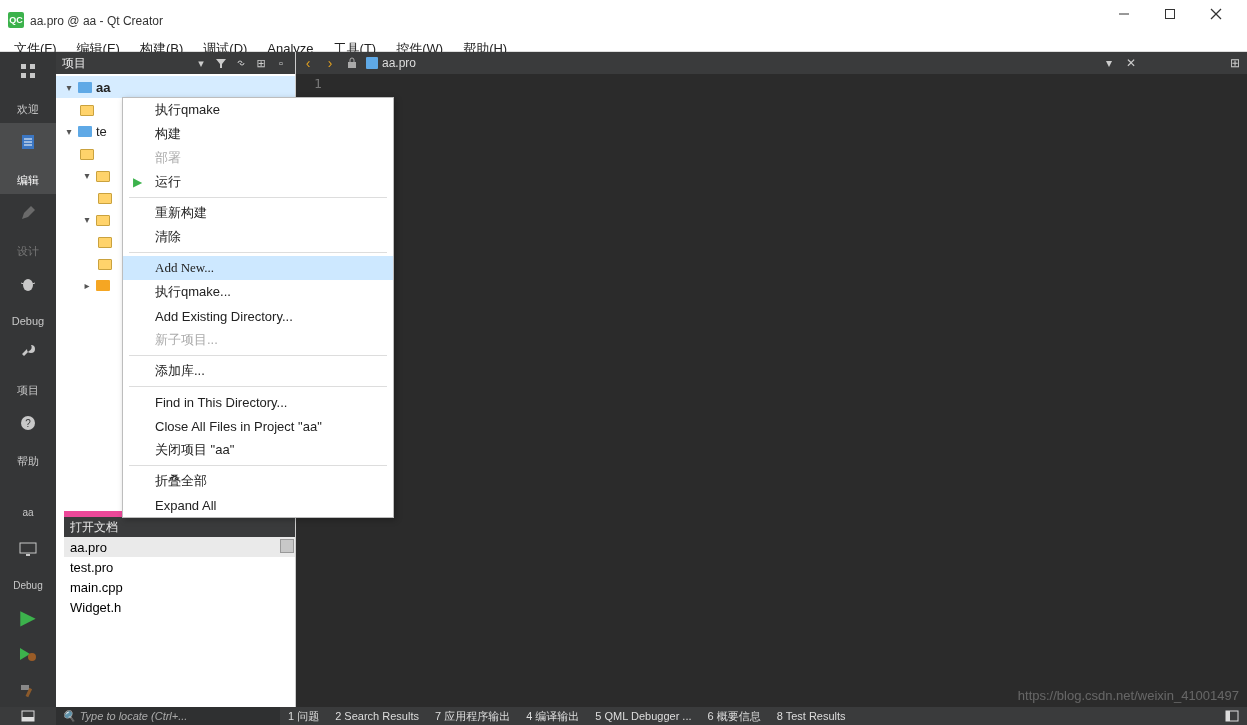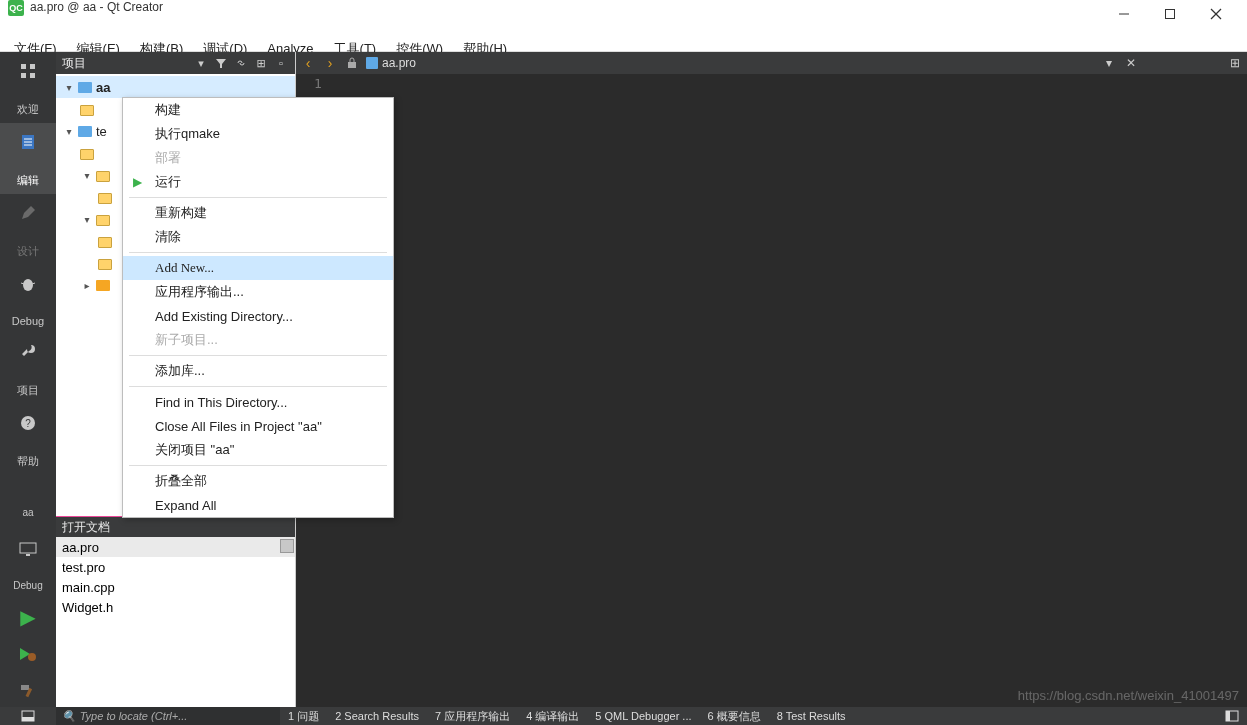--- a/index.html
+++ b/index.html
@@ -1,17 +1,17 @@
 <!DOCTYPE html>
 <html><head>
 <meta charset="utf-8">
 <style>
 * { margin: 0; padding: 0; box-sizing: border-box; font-family: "Microsoft YaHei", Arial, sans-serif; }
 body { width: 1247px; height: 725px; overflow: hidden; background: #fff; font-size: 13px; }
-.title-bar { height: 28px; display: flex; align-items: flex-start; padding: 0 8px; background: #fff; }
+.title-bar { height: 28px; display: flex; align-items: flex-end; padding: 0 8px; background: #fff; }
 .qc-logo { width: 16px; height: 16px; background: #3cb24c; color: #fff; font-size: 9px; font-weight: bold; display: flex; align-items: center; justify-content: center; margin-right: 6px; border-radius: 2px; }
 .title-text { font-size: 12px; color: #333; }
 .win-controls { margin-left: auto; display: flex; }
 .win-btn { width: 46px; height: 28px; display: flex; align-items: center; justify-content: center; color: #333; }
 .menu-bar { height: 24px; display: flex; align-items: center; padding: 0 4px; background: #fff; border-bottom: 1px solid #ddd; }
 .menu-item { padding: 2px 10px; font-size: 13px; color: #222; cursor: default; margin-top: 18px; }
 .main-row { display: flex; height: calc(725px - 28px - 24px - 18px); }
 .left-rail { width: 56px; background: #353637; display: flex; flex-direction: column; align-items: center; }
 .rail-item { width: 56px; padding: 8px 0 6px; display: flex; flex-direction: column; align-items: center; color: #c8c8c8; font-size: 11px; gap: 20px; }
 .rail-item.active { background: #4b4c4d; color: #fff; }
@@ -24,21 +24,21 @@
 .ph-ic { width: 16px; height: 16px; display: flex; align-items: center; justify-content: center; color: #ccc; font-size: 11px; }
 .tree { flex: 1; overflow: hidden; background: #fff; font-size: 13px; padding-top: 2px; }
 .tree-row { display: flex; align-items: center; height: 22px; padding-left: 6px; gap: 2px; }
 .tree-row.sel { background: #d6ecff; }
 .tree-chev { width: 14px; text-align: center; color: #555; font-size: 10px; }
 .tree-icon { width: 16px; height: 14px; display: inline-block; }
 .tree-label { padding-left: 2px; color: #222; }
 .fi-folder { background: #ffd36b; border: 1px solid #caa23e; border-radius: 1px; width: 14px; height: 11px; position: relative; top: 1px; }
 .fi-blue { background: #5fa9e6; width: 14px; height: 11px; border-radius: 1px; }
 .fi-orange { background: #f5a623; width: 14px; height: 11px; border-radius: 1px; }
-.open-docs { border-top: 1px solid #ec4899; }
+.open-docs { border-top: 6px solid #ec4899; margin-left: 8px; }
 .open-header { height: 20px; background: #3a3b3c; color: #e8e8e8; display: flex; align-items: center; padding: 0 6px; font-size: 12px; }
 .open-list { background: #fff; font-size: 13px; position: relative; }
 .open-list .scroll-thumb { position: absolute; right: 1px; top: 2px; width: 14px; height: 14px; background: #c8c8c8; border: 1px solid #999; }
 .open-row { height: 20px; display: flex; align-items: center; padding: 0 6px; }
 .open-row.sel { background: #eaeaea; }
 .editor-area { flex: 1; background: #2b2b2b; display: flex; flex-direction: column; position: relative; }
 .editor-tabbar { height: 22px; background: #3a3b3c; display: flex; align-items: center; padding: 0 4px; gap: 6px; font-size: 12px; color: #ccc; }
 .et-ic { width: 16px; height: 16px; display: flex; align-items: center; justify-content: center; }
 .et-nav { color: #e0a020; font-size: 14px; }
 .et-file { display: flex; align-items: center; gap: 4px; font-family: "Consolas", monospace; color: #ddd; }
@@ -281,33 +281,33 @@
       <span class="et-ic">⊞</span>
     </div>
     <div class="editor-body">
       <span class="gutter-line">1</span>
     </div>
     <div class="watermark">https://blog.csdn.net/weixin_41001497</div>
   </div>
 </div>
 
 <div class="context-menu">
+  <div class="cm-item">执行qmake</div>
   <div class="cm-item">构建</div>
-  <div class="cm-item">执行qmake</div>
   <div class="cm-item disabled">部署</div>
   <div class="cm-item">
       <span class="cm-run-ic">▶</span>
       <span>运行</span>
     </div>
   <div class="cm-sep"></div>
   <div class="cm-item">重新构建</div>
   <div class="cm-item">清除</div>
   <div class="cm-sep"></div>
   <div class="cm-item highlight">Add New...</div>
-  <div class="cm-item">应用程序输出...</div>
+  <div class="cm-item">执行qmake...</div>
   <div class="cm-item">Add Existing Directory...</div>
   <div class="cm-item disabled">新子项目...</div>
   <div class="cm-sep"></div>
   <div class="cm-item">添加库...</div>
   <div class="cm-sep"></div>
   <div class="cm-item">Find in This Directory...</div>
   <div class="cm-item">Close All Files in Project "aa"</div>
   <div class="cm-item">关闭项目 "aa"</div>
   <div class="cm-sep"></div>
   <div class="cm-item">折叠全部</div>

